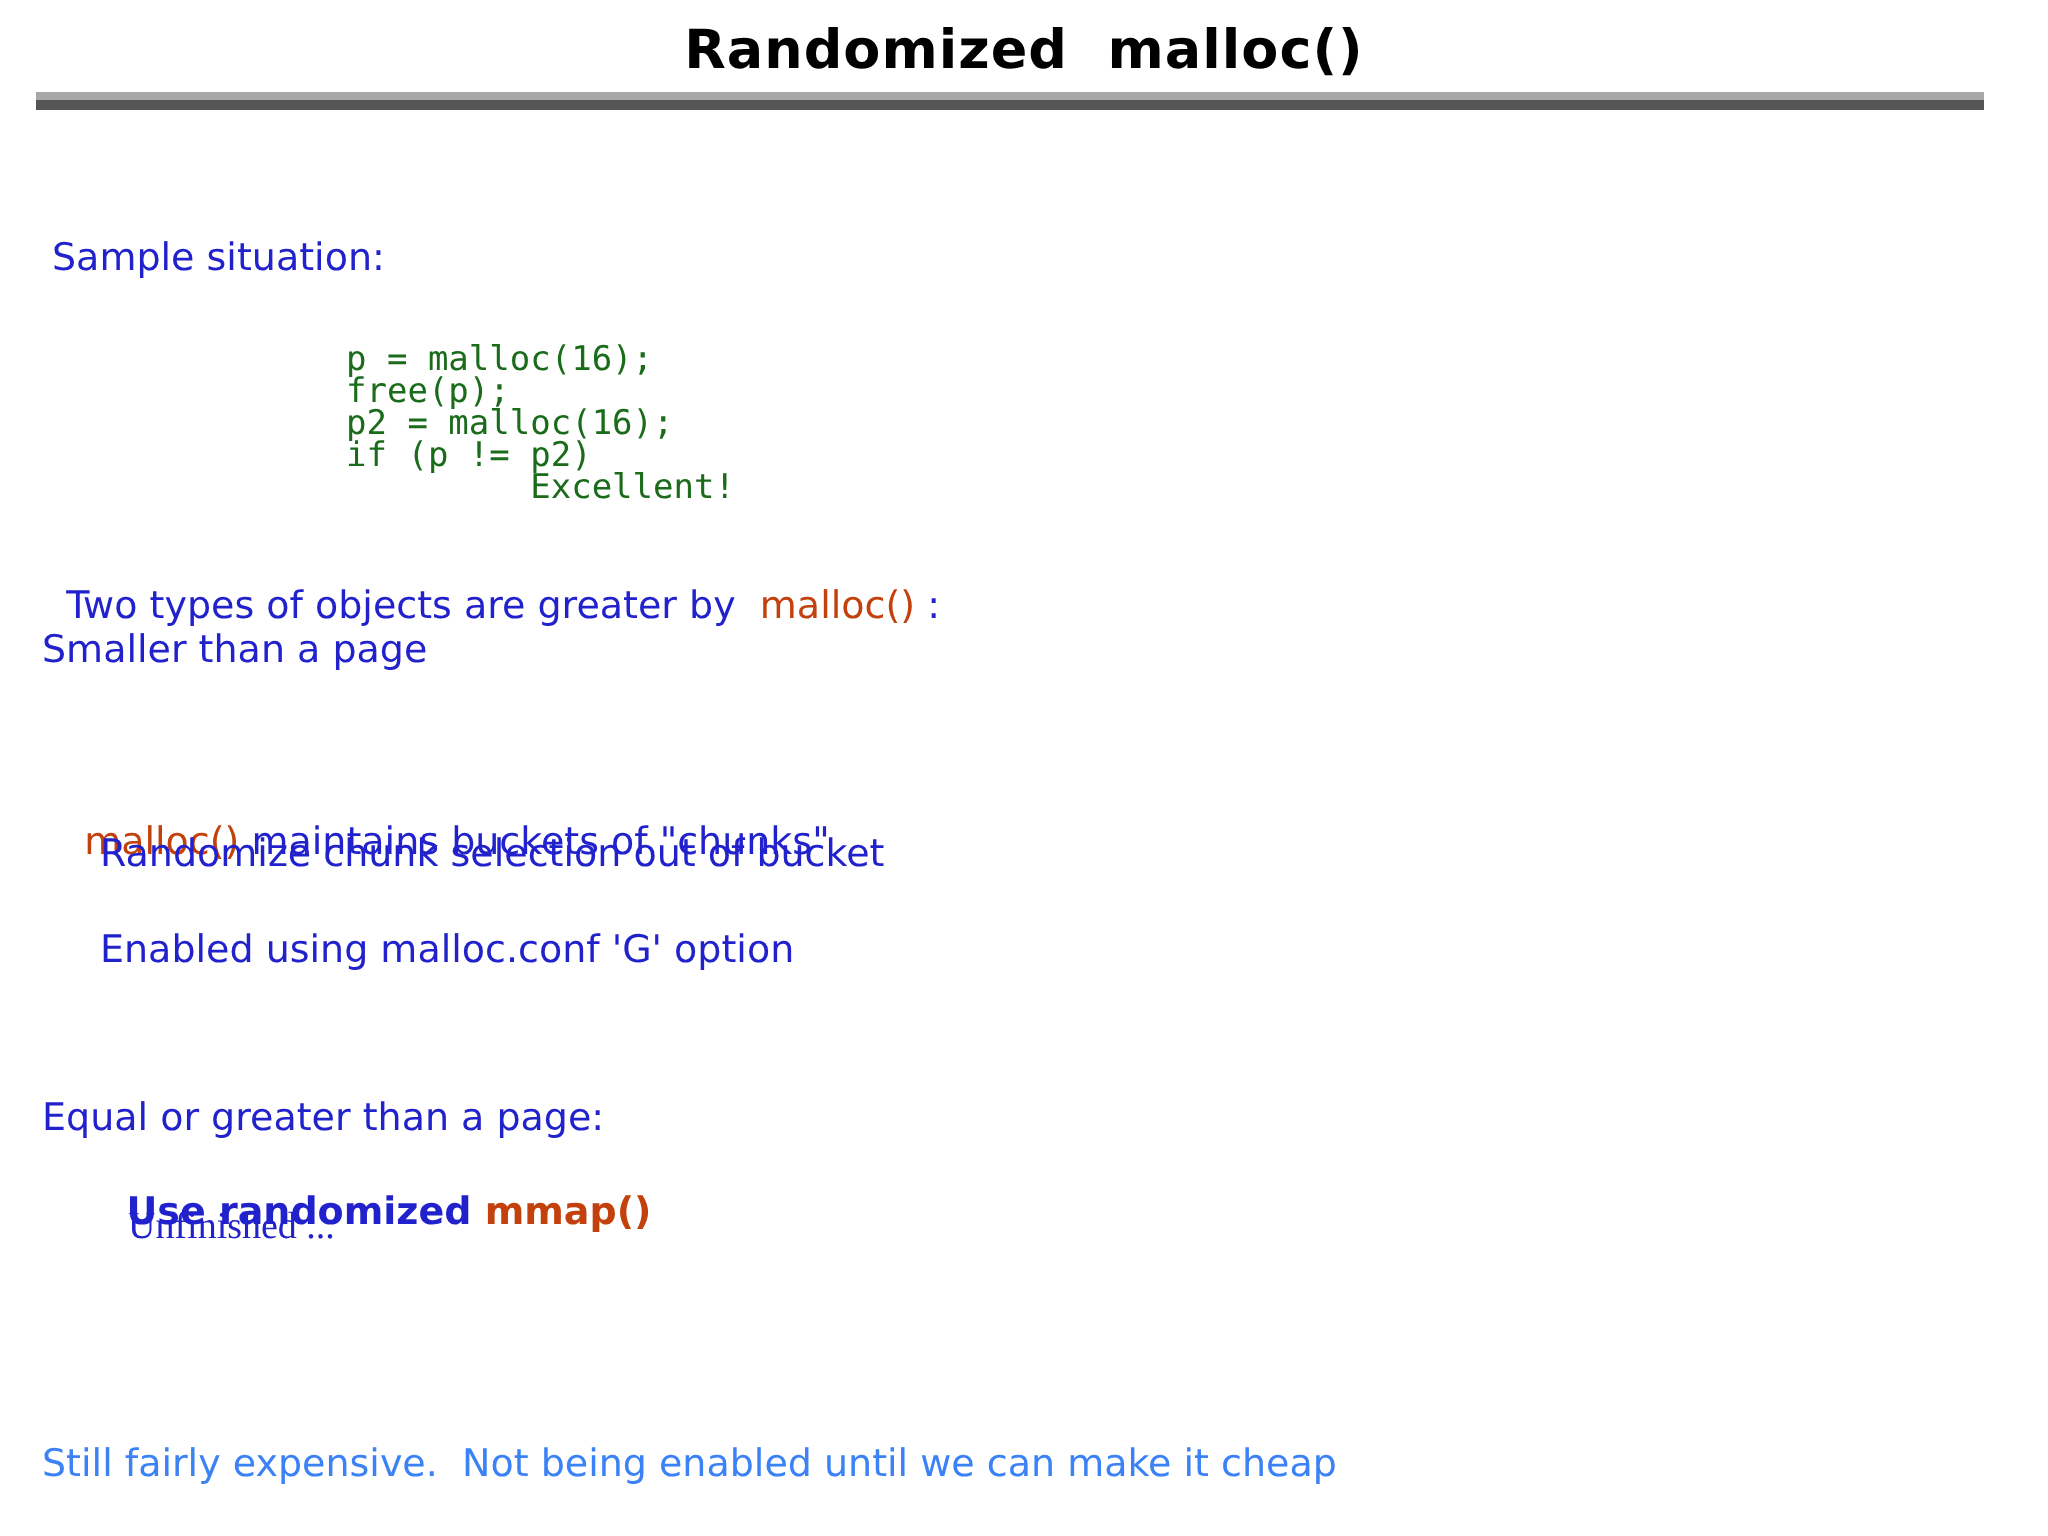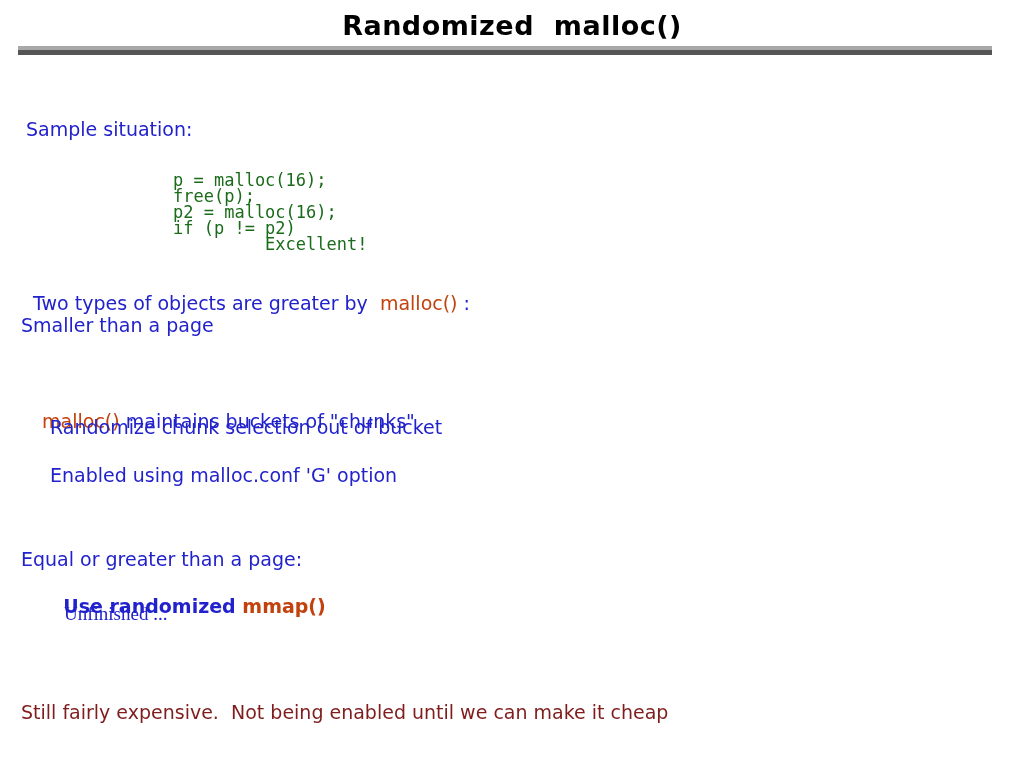--- a/index.html
+++ b/index.html
@@ -51,21 +51,21 @@
   .line {
     position: absolute;
     font-family: "DejaVu Sans", sans-serif;
     font-size: 19px;
     line-height: 22px;
     white-space: pre;
     color: #2222cc;
   }
   .blue  { color: #2222cc; }
   .green { color: #c2410c; }
-  .red   { color: #7f1d1d; }
+  .red   { color: #3b82f6; margin-top: 20px; }
 
   .code-block {
     position: absolute;
     left: 173px;
     top: 155px;
     font-family: "DejaVu Sans Mono", monospace;
     font-size: 17px;
     line-height: 16px;
     color: #1a6b1a;
     white-space: pre;

